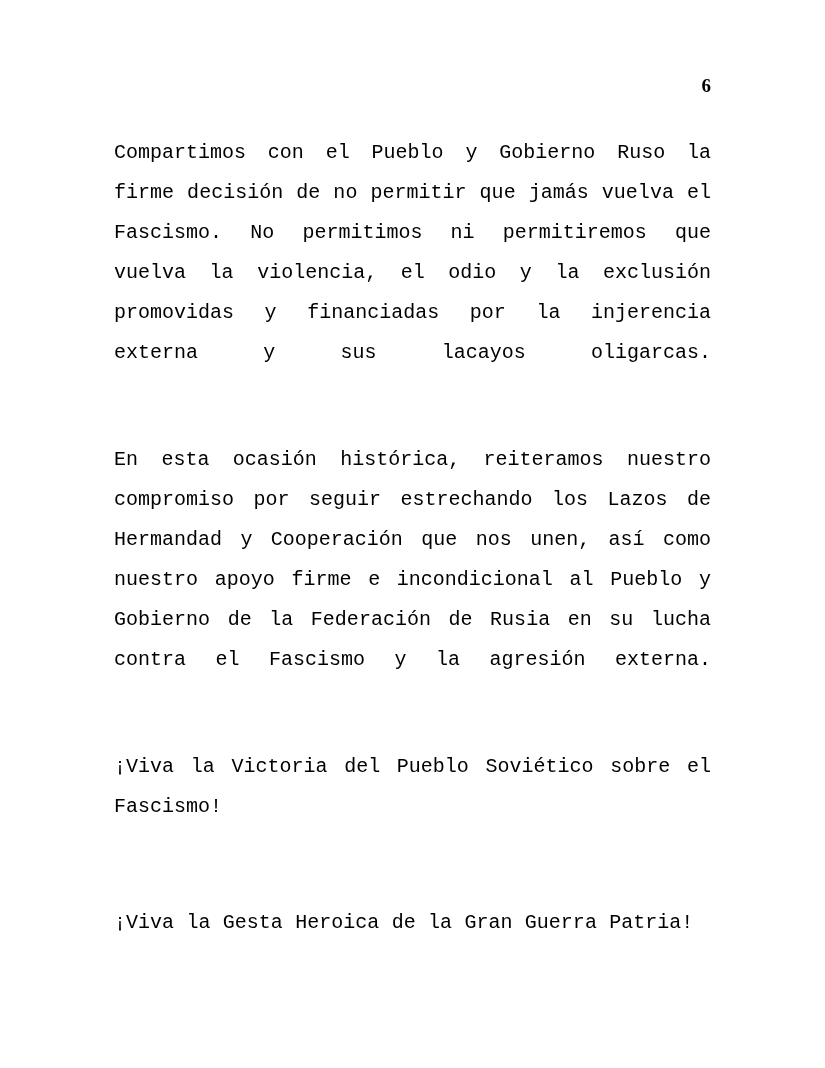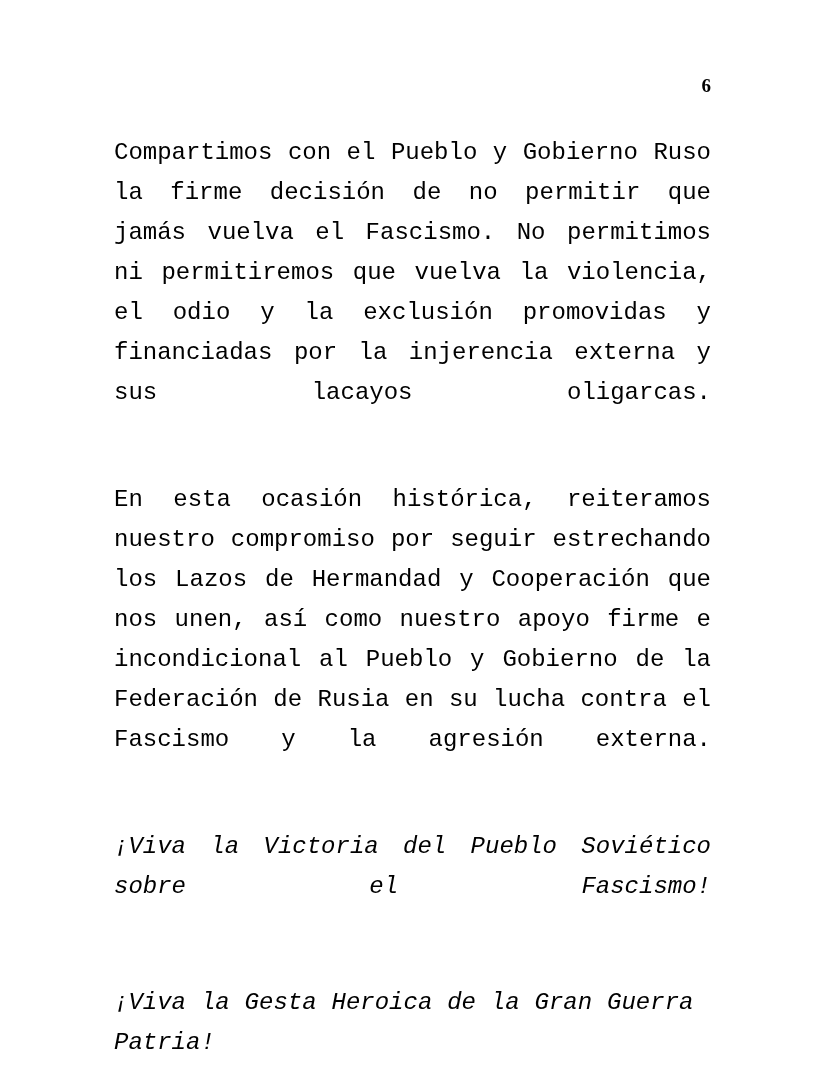--- a/index.html
+++ b/index.html
@@ -39,21 +39,21 @@
 
   
   .body-column {
     position: absolute;
     left: 114px;
     top: 133px;
     width: 597px;
   }
 
   .para {
-    font-size: 24px;
+    font-size: 20px;
     line-height: 40px;
     letter-spacing: 0;
     text-align: justify;
     text-justify: inter-word;
     margin: 0 0 27px 0;
     white-space: pre-wrap;
     word-spacing: 0.02em;
   }
 
   
@@ -66,21 +66,20 @@
   .para.no-justify {
     text-align: left;
     margin-top: 36px;
   }
   .para.no-justify::after {
     content: none;
   }
 
   .para.tight {
     margin-bottom: 15px;
-    font-style: italic;
   }
 </style>
 </head>
 <body>
 
 <div class="page">
 
   <div class="page-number">6</div>
 
   <div class="body-column">

